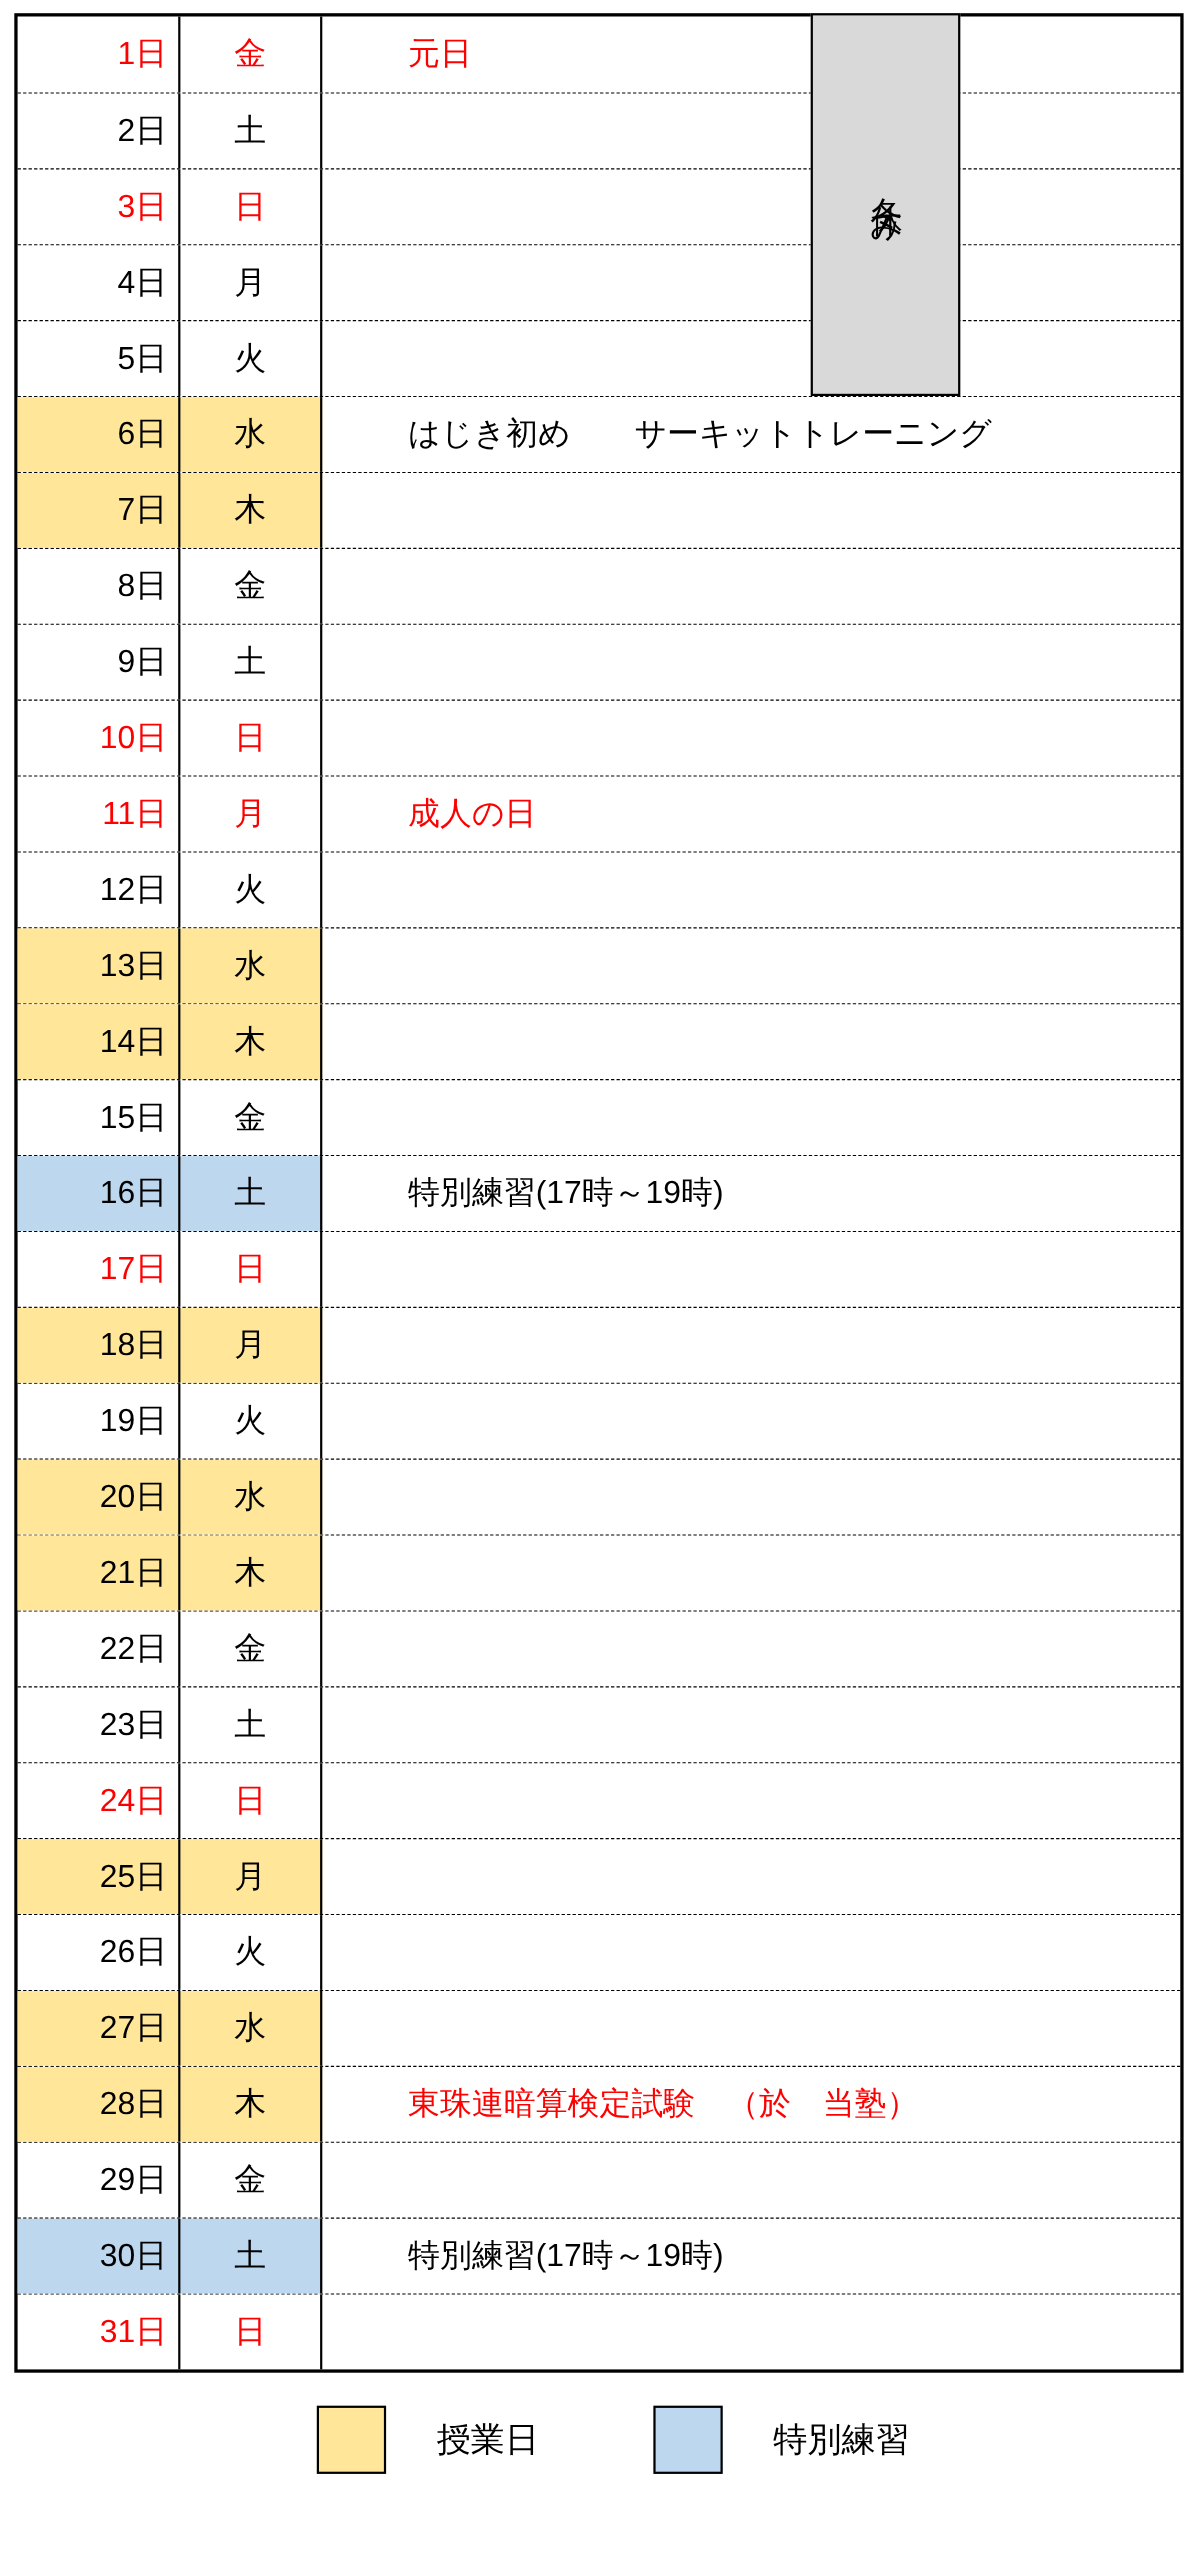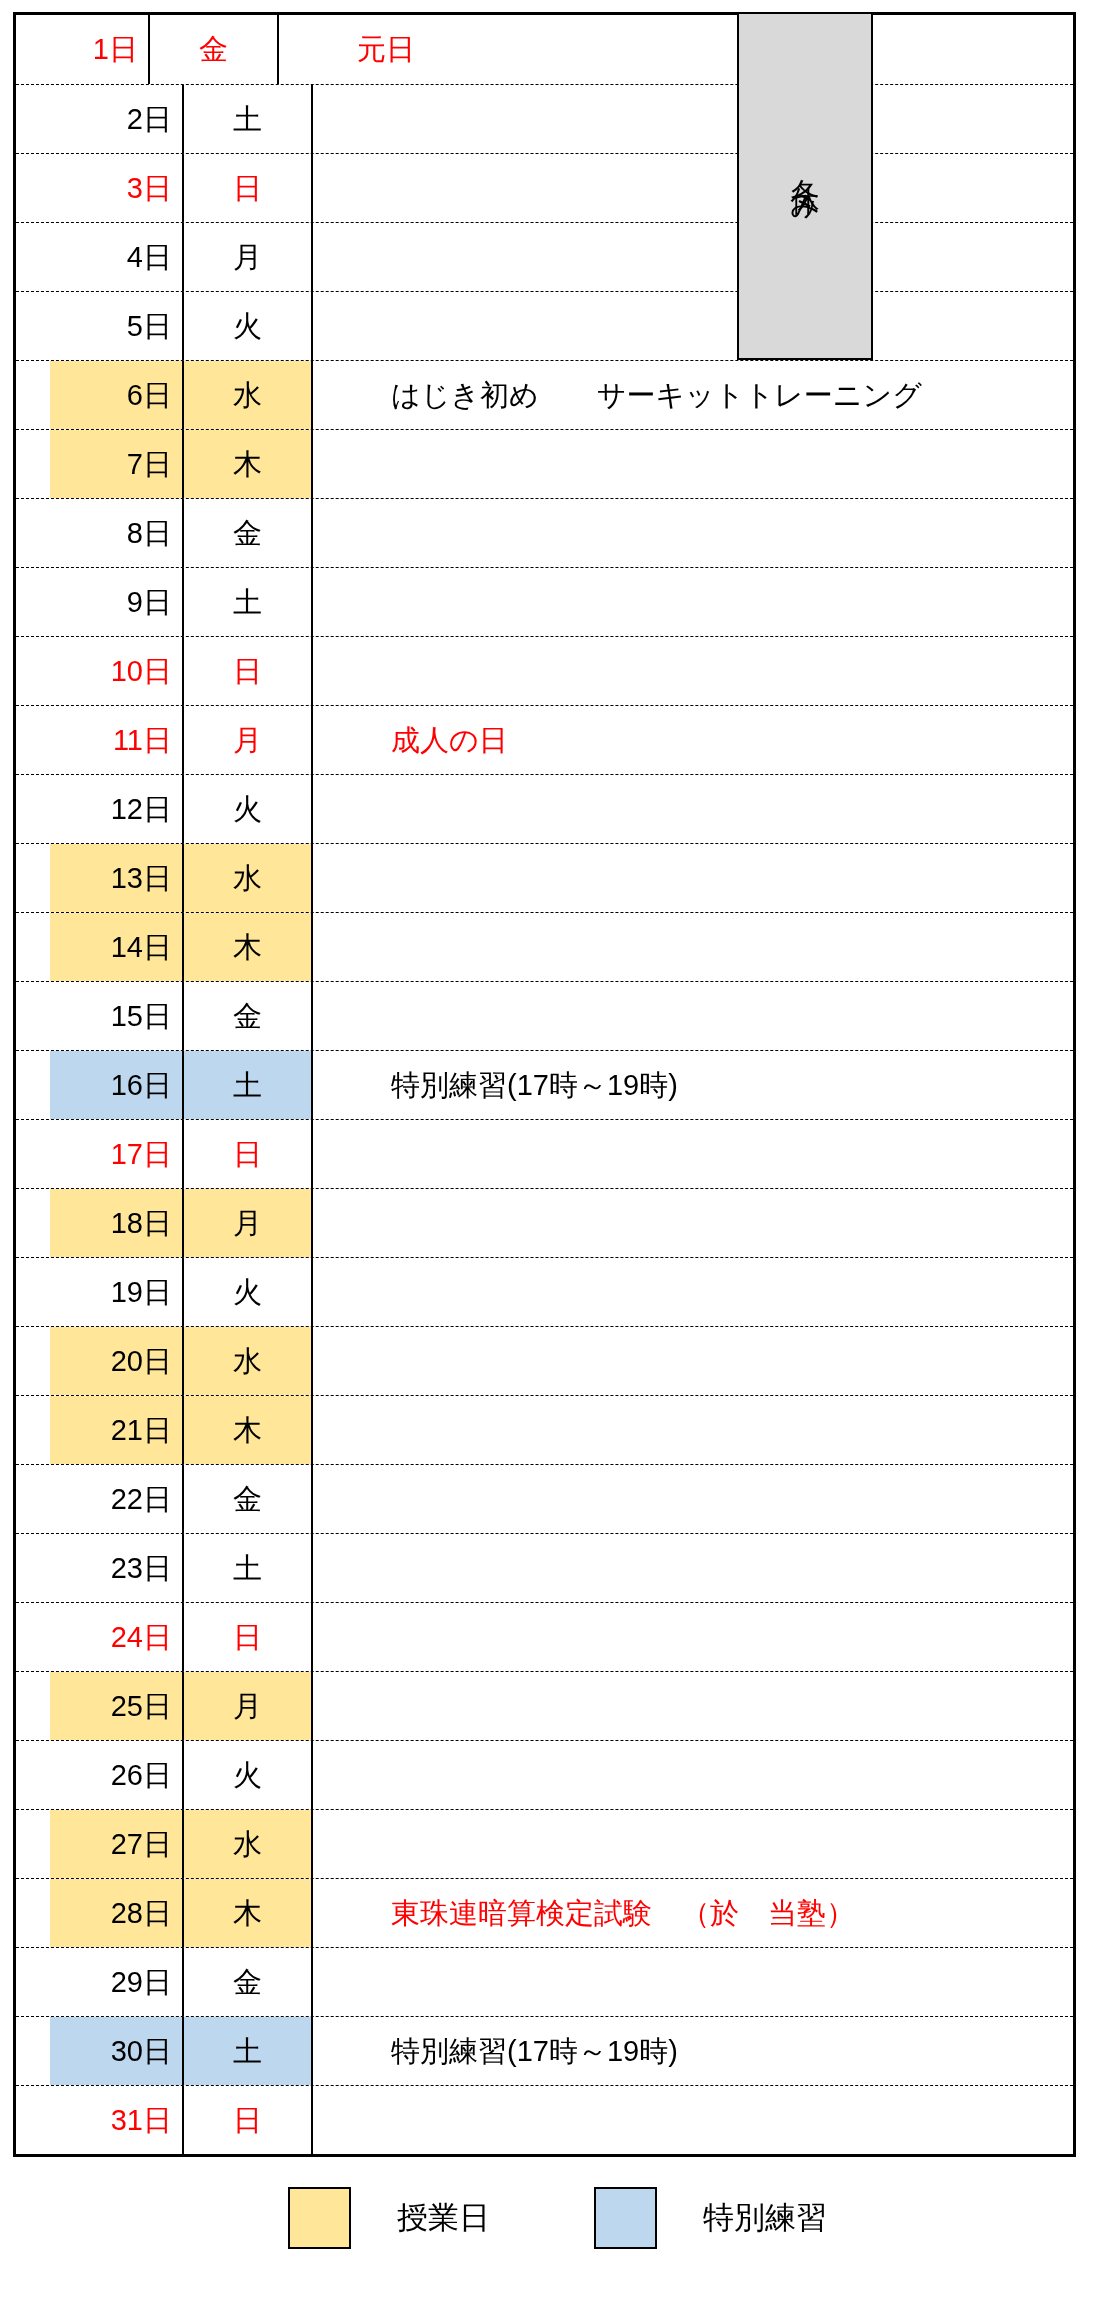--- a/index.html
+++ b/index.html
@@ -30,32 +30,31 @@
     box-sizing: border-box;
     background: #fff;
   }
   .cal-row {
     display: flex;
     height: 69px;
     box-sizing: border-box;
   }
   .cal-row + .cal-row {
     border-top: 1.5px dashed var(--line-color);
-    padding-left: 34px;
   }
   .cell {
     box-sizing: border-box;
     display: flex;
     align-items: center;
     font-size: 29px;
     line-height: 1;
     color: #000;
   }
   .cell.day {
-    width: 132px;
+    width: 146px;
     justify-content: flex-end;
     padding-right: 10px;
   }
   .cell.wd {
     width: 131px;
     justify-content: center;
     border-left: 2px solid var(--line-color);
     border-right: 2px solid var(--line-color);
   }
   .cell.ev {

